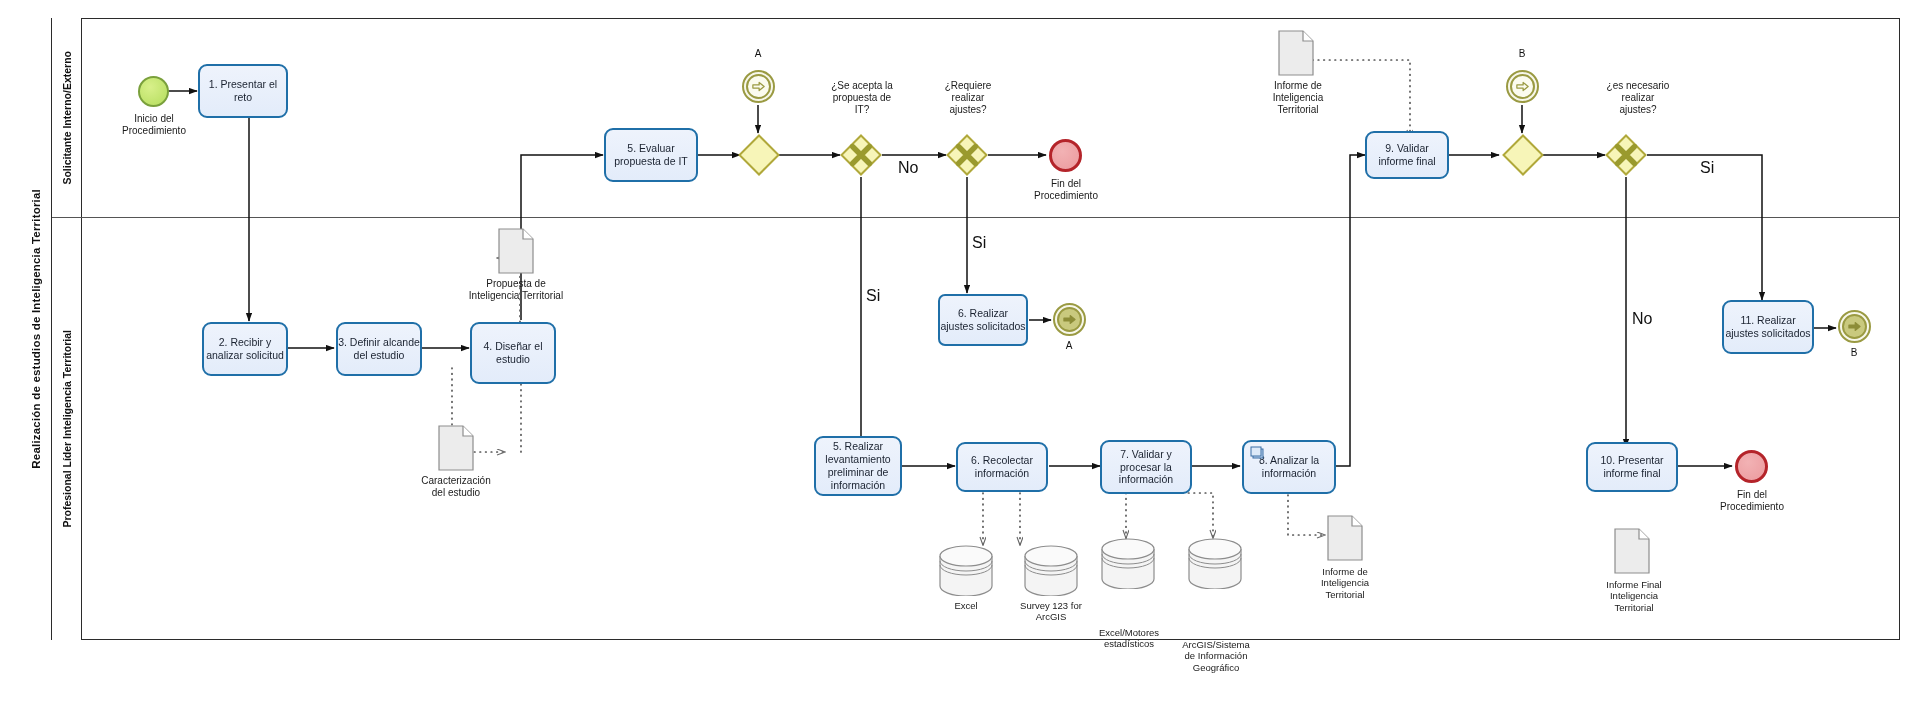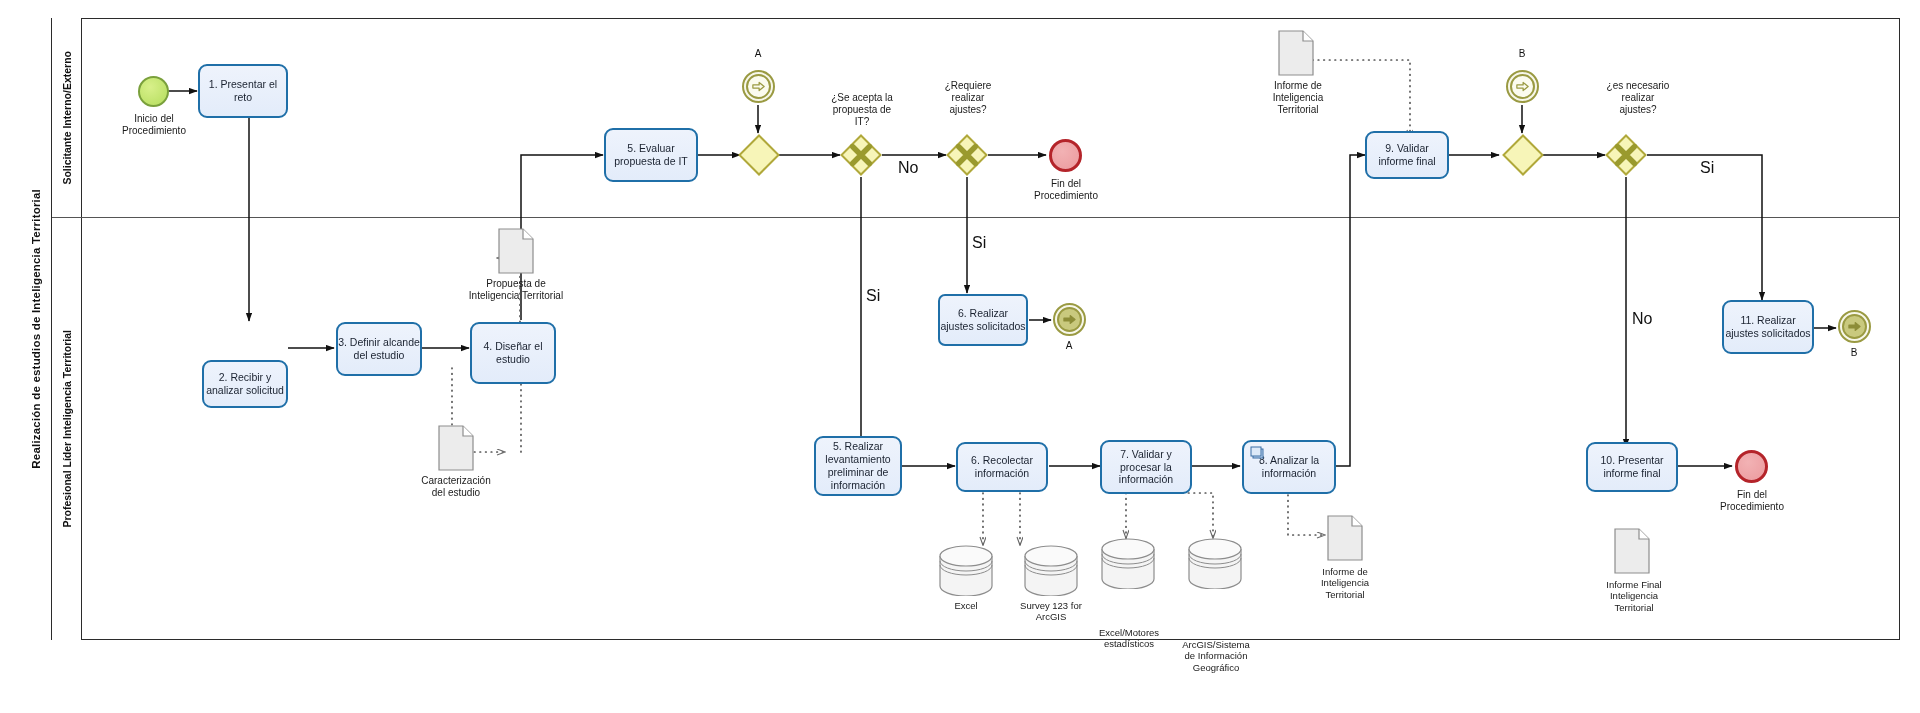--- a/index.html
+++ b/index.html
@@ -172,21 +172,21 @@
         </svg>
     </div>
   </div>
 
   <div class="gw" style="left:738px;top:134px;">
     <svg width="42" height="42" viewBox="0 0 42 42">
       <polygon points="21,1.5 40.5,21 21,40.5 1.5,21" fill="#f7f5b8" stroke="#b0a83a" stroke-width="2"></polygon>
     </svg>
   </div>
 
-  <div class="lbl" style="left:802px;top:80px;width:120px;white-space:pre-line;margin-top:12px;">¿Se acepta la
+  <div class="lbl" style="left:802px;top:80px;width:120px;white-space:pre-line;">¿Se acepta la
 propuesta de
 IT?</div>
   <div class="gw" style="left:840px;top:134px;">
     <svg width="42" height="42" viewBox="0 0 42 42">
       <polygon points="21,1.5 40.5,21 21,40.5 1.5,21" fill="#f7f5b8" stroke="#b0a83a" stroke-width="2"></polygon>
       <path d="M12.5,12.5 L29.5,29.5 M29.5,12.5 L12.5,29.5" stroke="#9a9a2e" stroke-width="5.4" stroke-linecap="round"></path>
     </svg>
   </div>
   <div class="flow-lbl" style="left:898px;top:159px;">No</div>
   <div class="flow-lbl" style="left:866px;top:287px;">Si</div>
@@ -240,21 +240,21 @@
 ajustes?</div>
   <div class="gw" style="left:1605px;top:134px;">
     <svg width="42" height="42" viewBox="0 0 42 42">
       <polygon points="21,1.5 40.5,21 21,40.5 1.5,21" fill="#f7f5b8" stroke="#b0a83a" stroke-width="2"></polygon>
       <path d="M12.5,12.5 L29.5,29.5 M29.5,12.5 L12.5,29.5" stroke="#9a9a2e" stroke-width="5.4" stroke-linecap="round"></path>
     </svg>
   </div>
   <div class="flow-lbl" style="left:1700px;top:159px;">Si</div>
   <div class="flow-lbl" style="left:1632px;top:310px;">No</div>
 
-  <div class="task" style="left:202px;top:322px;width:86px;height:48px;margin-top:38px;">
+  <div class="task" style="left:202px;top:322px;width:86px;height:54px;">
     <span>2. Recibir y analizar solicitud</span>
   </div>
 
   <div class="task" style="left:336px;top:322px;width:86px;height:54px;">
     <span>3. Definir alcande del estudio</span>
   </div>
 
   <div class="task" style="left:470px;top:322px;width:86px;height:62px;">
     <span>4. Diseñar el estudio</span>
   </div>

